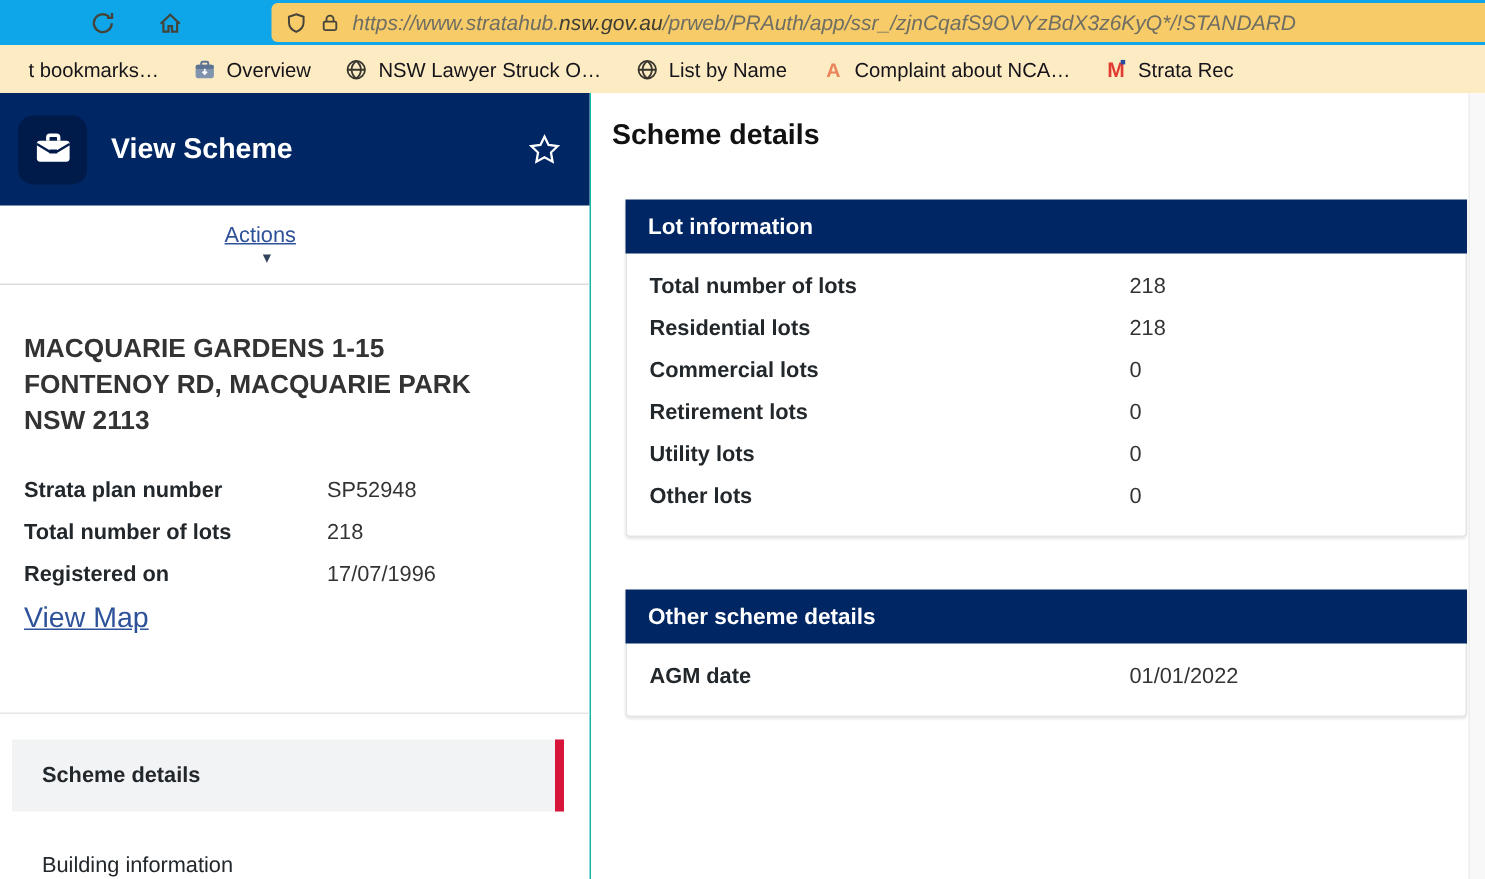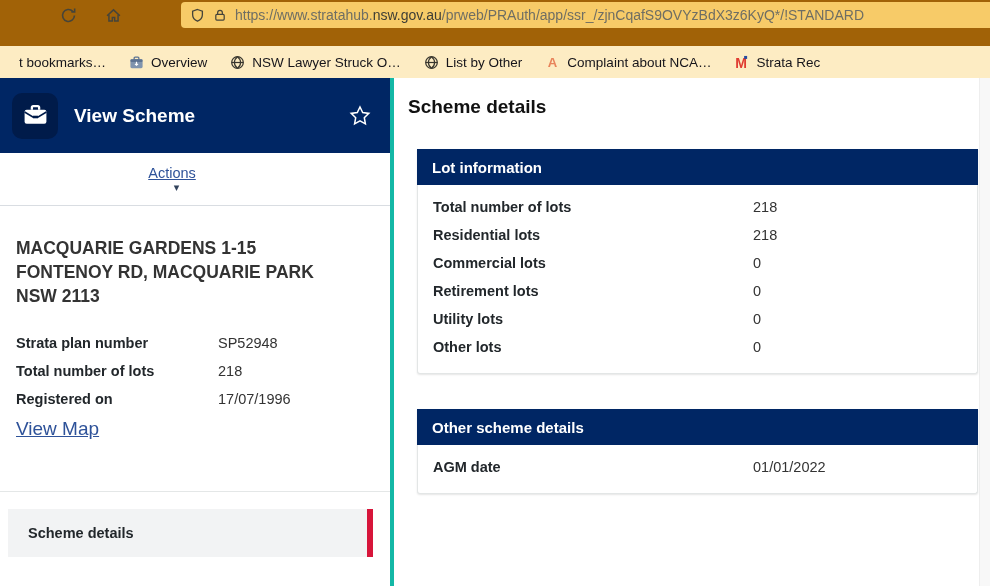--- a/index.html
+++ b/index.html
@@ -1,20 +1,20 @@
 <!DOCTYPE html>
 <html><head>
 <meta charset="utf-8">
 <style>
   * { margin:0; padding:0; box-sizing:border-box; }
   html,body { width:990px; height:586px; overflow:hidden; background:#fff;
     font-family:"Liberation Sans", sans-serif; }
 
   
-  .toolbar { position:relative; height:46px; background:#a16207; }
+  .toolbar { position:relative; height:30px; background:#0ea5e9;font-style:italic; }
   .tb-icon { position:absolute; top:5px; width:20px; height:20px; display:flex;
     align-items:center; justify-content:center; cursor:pointer; }
   .tb-reload { left:58px; }
   .tb-home { left:103px; }
   .urlbar { position:absolute; left:181px; right:-4px; top:2px; height:26px;
     background:#f7cb68; border-radius:4px 0 0 4px; display:flex; align-items:center;
     padding-left:9px; }
   .urlbar .sec-icon { display:flex; align-items:center; margin-right:8px; }
   .url-text { font-size:14px; color:#6f6e63; white-space:nowrap; overflow:hidden; }
   .url-text .domain { color:#3e3d35; }
@@ -24,21 +24,21 @@
   .bm { display:flex; align-items:center; margin-right:11px; padding:3px 6px;
     cursor:pointer; flex:0 0 auto; }
   .bm-ico { display:flex; align-items:center; margin-right:7px; }
   .bm-ico:empty { display:none; }
   .bm-label { font-size:13.5px; color:#15141a; }
 
   
   .content { position:relative; height:524px; display:flex; }
 
   .left-panel { position:relative; width:394px; background:#fff;
-    border-right:4px solid #14b8a6; flex:0 0 auto; }
+    border-right:1px solid #14b8a6; flex:0 0 auto; }
   .panel-header { height:75px; background:#002664; display:flex; align-items:center;
     padding:0 18px 0 12px; }
   .icon-tile { width:46px; height:46px; border-radius:10px; background:#001b4a;
     display:flex; align-items:center; justify-content:center; flex:0 0 auto; }
   .panel-title { margin-left:16px; color:#fff; font-size:19px; font-weight:bold; }
   .hdr-star { margin-left:auto; display:flex; align-items:center; cursor:pointer; }
 
   .actions-row { height:53px; display:flex; align-items:center; justify-content:center;
     padding-right:46px; border-bottom:1px solid #d9dde2;flex-direction:column; }
   .actions-link { font-size:14.5px; color:#2e5299; text-decoration:underline; cursor:pointer; }
@@ -144,21 +144,21 @@
 
     <div class="bm">
       <span class="bm-ico">
         <svg width="15" height="15" viewBox="0 0 16 16" fill="none" stroke="#38362e" stroke-width="1.3">
           <circle cx="8" cy="8" r="6.2"></circle>
           <path d="M1.8 8h12.4"></path>
           <path d="M8 1.8c-4.4 3.5-4.4 8.9 0 12.4"></path>
           <path d="M8 1.8c4.4 3.5 4.4 8.9 0 12.4"></path>
         </svg>
       </span>
-      <span class="bm-label">List by Other</span>
+      <span class="bm-label">List by Name</span>
     </div>
 
     <div class="bm">
       <span class="bm-ico">
         <svg width="15" height="15" viewBox="0 0 16 16">
           <text x="8" y="13" text-anchor="middle" font-size="14" font-weight="bold" fill="#e8835a" font-family="Liberation Sans, sans-serif">A</text>
         </svg>
       </span>
       <span class="bm-label">Complaint about NCA…</span>
     </div>

